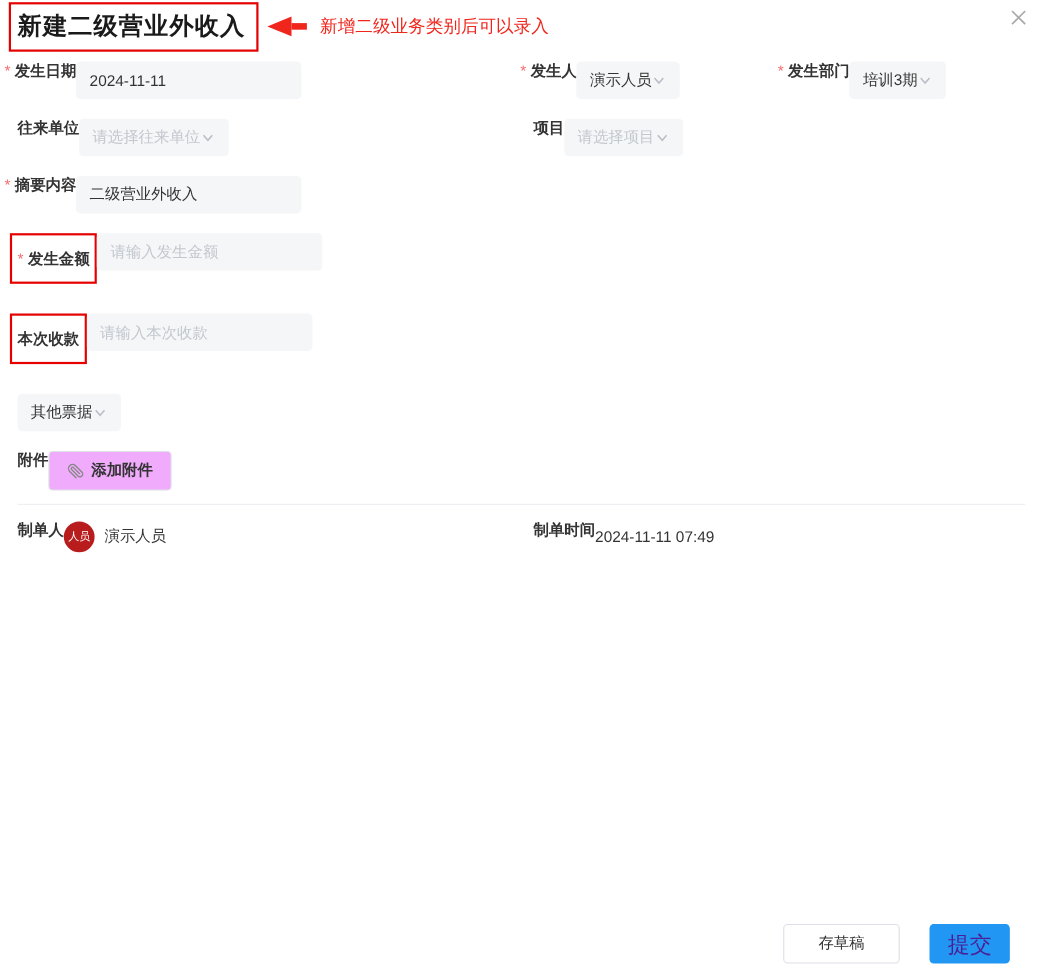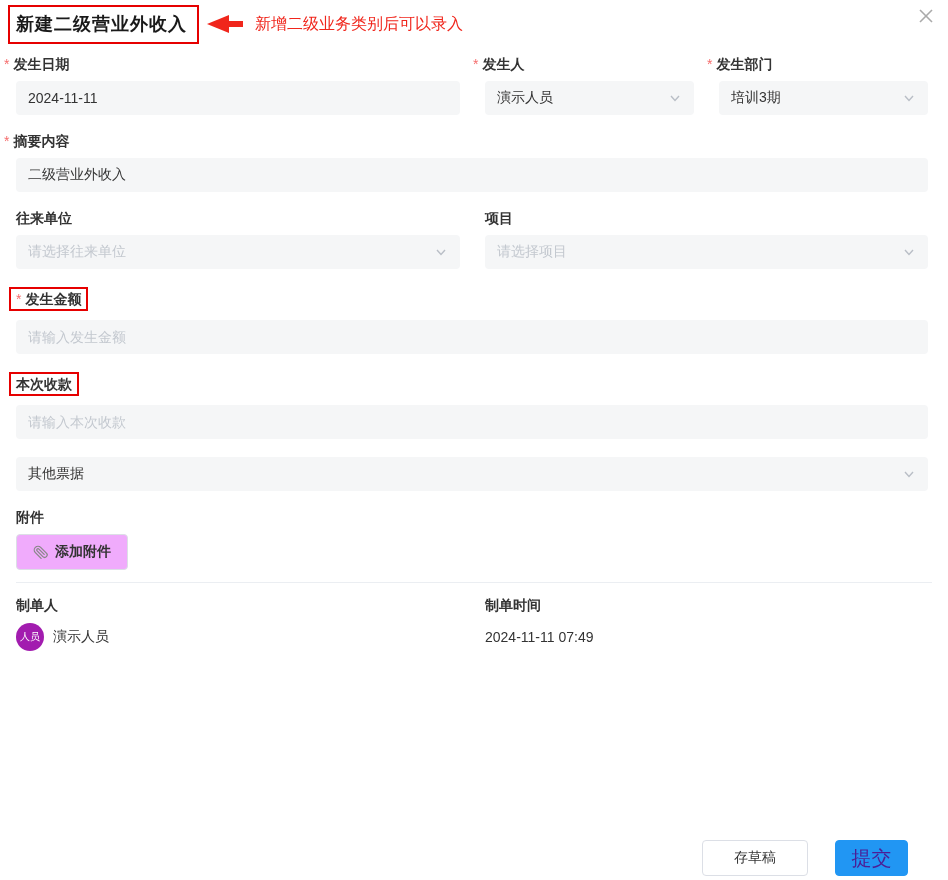--- a/index.html
+++ b/index.html
@@ -12,37 +12,37 @@
 
   
   .close-btn{position:absolute;top:6px;right:12px;width:20px;height:20px;cursor:pointer;color:#aaa;}
   .close-btn svg{width:20px;height:20px;display:block;}
 
   
   .header{display:flex;align-items:center;padding:8px 0 6px 8px;height:46px;box-sizing:border-box;}
   .title-box{
     border:2px solid var(--box-red);padding:5px 10px 6px 6px;display:inline-block;
   }
-  .title{font-size:18px;font-weight:700;color:#1a1a1a;letter-spacing:1px;}
+  .title{font-size:22px;font-weight:700;color:#1a1a1a;letter-spacing:1px;}
   .annotation{display:flex;align-items:center;margin-left:8px;}
   .arrow-head{width:0;height:0;border-top:9px solid transparent;border-bottom:9px solid transparent;border-right:22px solid var(--ann-red);}
   .arrow-tail{width:14px;height:6px;background:var(--ann-red);}
   .annotation-text{color:var(--ann-red);font-size:16px;margin-left:12px;font-weight:500;}
 
   
   .form{padding:10px 16px 0 16px;}
   .row{display:flex;margin-bottom:18px;}
-  .field{display:flex;flex-direction:column;}
+  .field{display:flex;flex-direction:row;}
   .w-lg{width:444px;}
   .w-sm{width:209px;}
   .w-half{width:443px;}
   .w-full{width:912px;}
   .gap{width:25px;flex:0 0 25px;}
   .req{color:var(--req-red);margin-right:4px;margin-left:-12px;font-weight:400;}
-  .red-box{border:2px solid var(--box-red);padding:2px 5px;margin-left:-7px;display:inline-block;}
+  .red-box{border:2px solid var(--box-red);padding:13px 5px;margin-left:-7px;display:inline-block;}
   .red-box .req{margin-left:0;}
   .label-line{margin-bottom:9px;line-height:16px;}
   .label-line .lbl{font-weight:600;color:#333;font-size:14px;}
 
   .control{
     height:34px;background:#f5f6f7;border-radius:4px;display:flex;align-items:center;
     padding:0 12px;box-sizing:border-box;position:relative;
   }
   .control input{
     border:none;outline:none;background:transparent;width:100%;height:100%;
@@ -60,28 +60,28 @@
     background:#f0abfc;border:1px solid #dcdfe6;border-radius:4px;cursor:pointer;
     font-weight:700;color:#333;font-size:14px;width:auto;align-self:flex-start;
   }
   .attach-btn svg{width:15px;height:15px;color:#888;}
 
   .divider{height:1px;background:#ebeef2;margin:2px 0 14px 0;}
 
   
   .creator-value{display:flex;align-items:center;gap:9px;height:30px;}
   .avatar{
-    width:28px;height:28px;border-radius:50%;background:#a21caf;color:#fff;
+    width:28px;height:28px;border-radius:50%;background:#b91c1c;color:#fff;
     display:flex;align-items:center;justify-content:center;font-size:10px;flex:0 0 28px;
   }
   .plain-value{color:#333;}
   .time-value{display:flex;align-items:center;height:30px;color:#333;}
 
   
-  .footer{position:absolute;right:40px;bottom:4px;display:flex;align-items:center;margin-left:12px;}
+  .footer{position:absolute;right:30px;bottom:4px;display:flex;align-items:center;margin-left:12px;}
   .btn{height:36px;border-radius:4px;font:inherit;cursor:pointer;box-sizing:border-box;}
   .btn-draft{background:#fff;border:1px solid #dcdfe6;color:#333;width:106px;margin-right:27px;font-size:14px;}
   .btn-submit{background:var(--accent);border:1px solid var(--accent);color:#4c1d95;width:73px;font-size:20px;}
 </style>
 </head>
 <body style="--accent: #2196f3; --ann-red: #f0261c; --box-red: #e60000; --req-red: #f56c6c;">
 
 <div class="modal">
 
   <div class="close-btn">
@@ -137,56 +137,56 @@
           <span class="chevron">
             <svg viewBox="0 0 14 14" fill="none" stroke="currentColor" stroke-width="1.4">
                 <polyline points="3,5 7,9.5 11,5"></polyline>
               </svg>
           </span>
         </div>
       </div>
     </div>
 
     <div class="row">
+      <div class="field w-lg">
+        <div class="label-line">
+          <span class="lbl">往来单位</span>
+        </div>
+        <div class="control select">
+          <span class="placeholder">请选择往来单位</span>
+          <span class="chevron">
+            <svg viewBox="0 0 14 14" fill="none" stroke="currentColor" stroke-width="1.4">
+                <polyline points="3,5 7,9.5 11,5"></polyline>
+              </svg>
+          </span>
+        </div>
+      </div>
+      <div class="gap"></div>
+      <div class="field w-half">
+        <div class="label-line">
+          <span class="lbl">项目</span>
+        </div>
+        <div class="control select">
+          <span class="placeholder">请选择项目</span>
+          <span class="chevron">
+            <svg viewBox="0 0 14 14" fill="none" stroke="currentColor" stroke-width="1.4">
+                <polyline points="3,5 7,9.5 11,5"></polyline>
+              </svg>
+          </span>
+        </div>
+      </div>
+    </div>
+
+    <div class="row">
       <div class="field w-full">
         <div class="label-line">
           <span class="req">*</span><span class="lbl">摘要内容</span>
         </div>
         <div class="control">
           <input type="text" value="二级营业外收入" style="">
-        </div>
-      </div>
-    </div>
-
-    <div class="row">
-      <div class="field w-lg">
-        <div class="label-line">
-          <span class="lbl">往来单位</span>
-        </div>
-        <div class="control select">
-          <span class="placeholder">请选择往来单位</span>
-          <span class="chevron">
-            <svg viewBox="0 0 14 14" fill="none" stroke="currentColor" stroke-width="1.4">
-                <polyline points="3,5 7,9.5 11,5"></polyline>
-              </svg>
-          </span>
-        </div>
-      </div>
-      <div class="gap"></div>
-      <div class="field w-half">
-        <div class="label-line">
-          <span class="lbl">项目</span>
-        </div>
-        <div class="control select">
-          <span class="placeholder">请选择项目</span>
-          <span class="chevron">
-            <svg viewBox="0 0 14 14" fill="none" stroke="currentColor" stroke-width="1.4">
-                <polyline points="3,5 7,9.5 11,5"></polyline>
-              </svg>
-          </span>
         </div>
       </div>
     </div>
 
     <div class="row">
       <div class="field w-full">
         <div class="label-line">
           <span class="red-box">
             <span class="req">*</span><span class="lbl">发生金额</span>
           </span>

